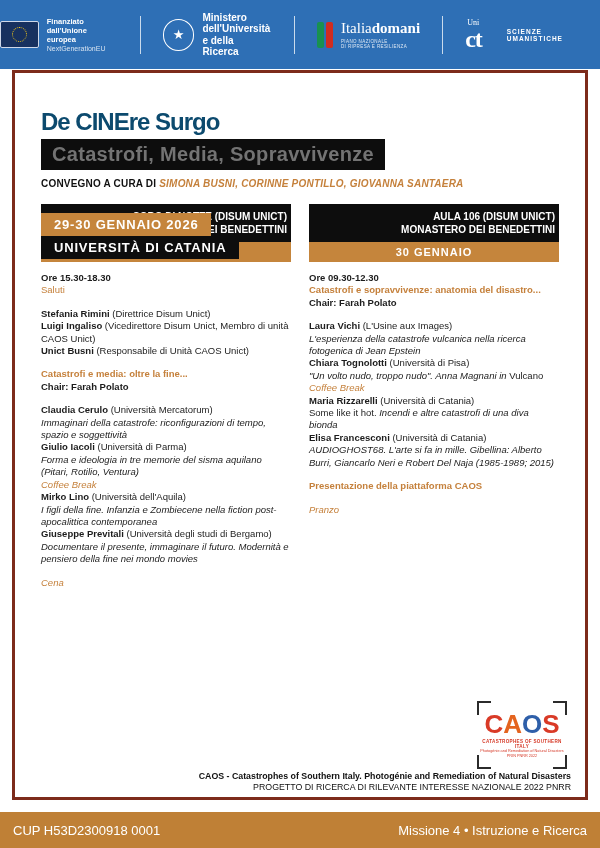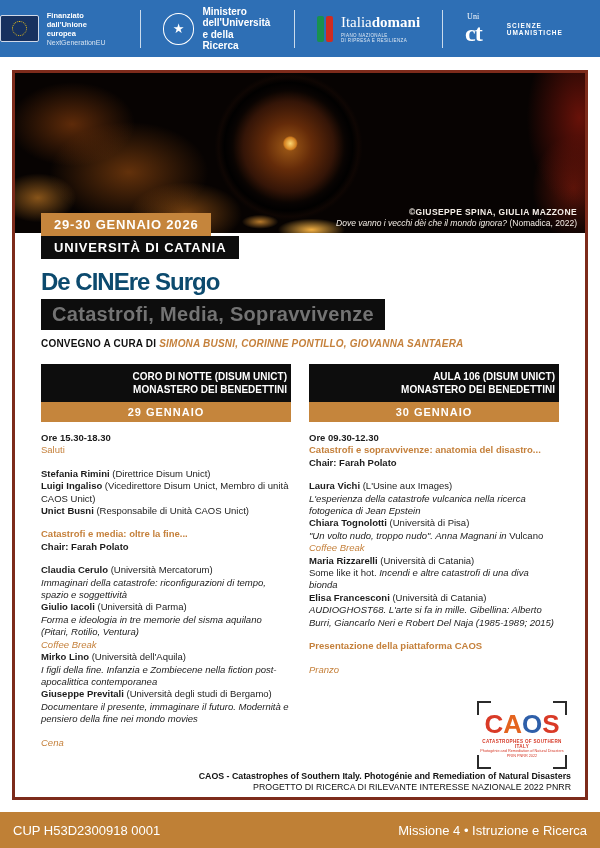--- a/index.html
+++ b/index.html
@@ -1,19 +1,19 @@
 <!DOCTYPE html>
 <html><head>
 <meta charset="utf-8">
 <style>
   html,body{margin:0;padding:0;background:#ffffff;}
   .page{width:600px;height:848px;position:relative;font-family:"Liberation Sans",sans-serif;overflow:hidden;background:#fff;}
 
   
-  .topbar{height:57px;background:#2e6fb5;display:flex;align-items:center;justify-content:flex-end;gap:22px;color:#fff;}
+  .topbar{height:69px;background:#2e6fb5;display:flex;align-items:center;justify-content:space-between;gap:22px;color:#fff;}
   .logo-group{display:flex;align-items:center;gap:8px;}
   .vsep{width:1px;height:38px;background:rgba(255,255,255,.75);}
   .eu-flag{width:37px;height:25px;background:#17315f;border:1px solid #cfd8e8;border-radius:2px;display:flex;align-items:center;justify-content:center;}
   .eu-stars{width:13px;height:13px;border-radius:50%;border:1.5px dotted #f3c716;}
   .eu-text{font-size:7.5px;line-height:9px;}
   .eu-text .b{font-weight:bold;}
   .eu-text .dim{opacity:.8;font-size:7px;}
   .min-emblem{width:30px;height:30px;border:1.6px solid #fff;border-radius:50%;display:flex;align-items:center;justify-content:center;font-size:13px;color:#fff;}
   .min-text{font-size:10px;line-height:11.5px;font-weight:bold;}
   .flag-icon{display:flex;gap:2px;align-items:center;height:28px;}
@@ -143,26 +143,20 @@
       <div class="unict-mark">
         <span class="unict-uni">Uni</span>
         <span class="unict-ct">ct</span>
       </div>
       <div class="unict-label">SCIENZE UMANISTICHE</div>
     </div>
   </header>
 
   <div class="poster">
 
-    <div class="hero">
-      <div class="credit">
-        <div class="credit-1">©GIUSEPPE SPINA, GIULIA MAZZONE</div>
-        <div class="credit-2"><span class="it">Dove vanno i vecchi dèi che il mondo ignora?</span><span> (Nomadica, 2022)</span></div>
-      </div>
-    </div>
 
     <div class="badges">
       <div class="badge badge-date">29-30 GENNAIO 2026</div>
       <div class="badge badge-venue">UNIVERSITÀ DI CATANIA</div>
     </div>
 
     <div class="content">
       <div class="title">De CINEre Surgo</div>
       <div class="subbar">Catastrofi, Media, Sopravvivenze</div>
       <div class="curators">

